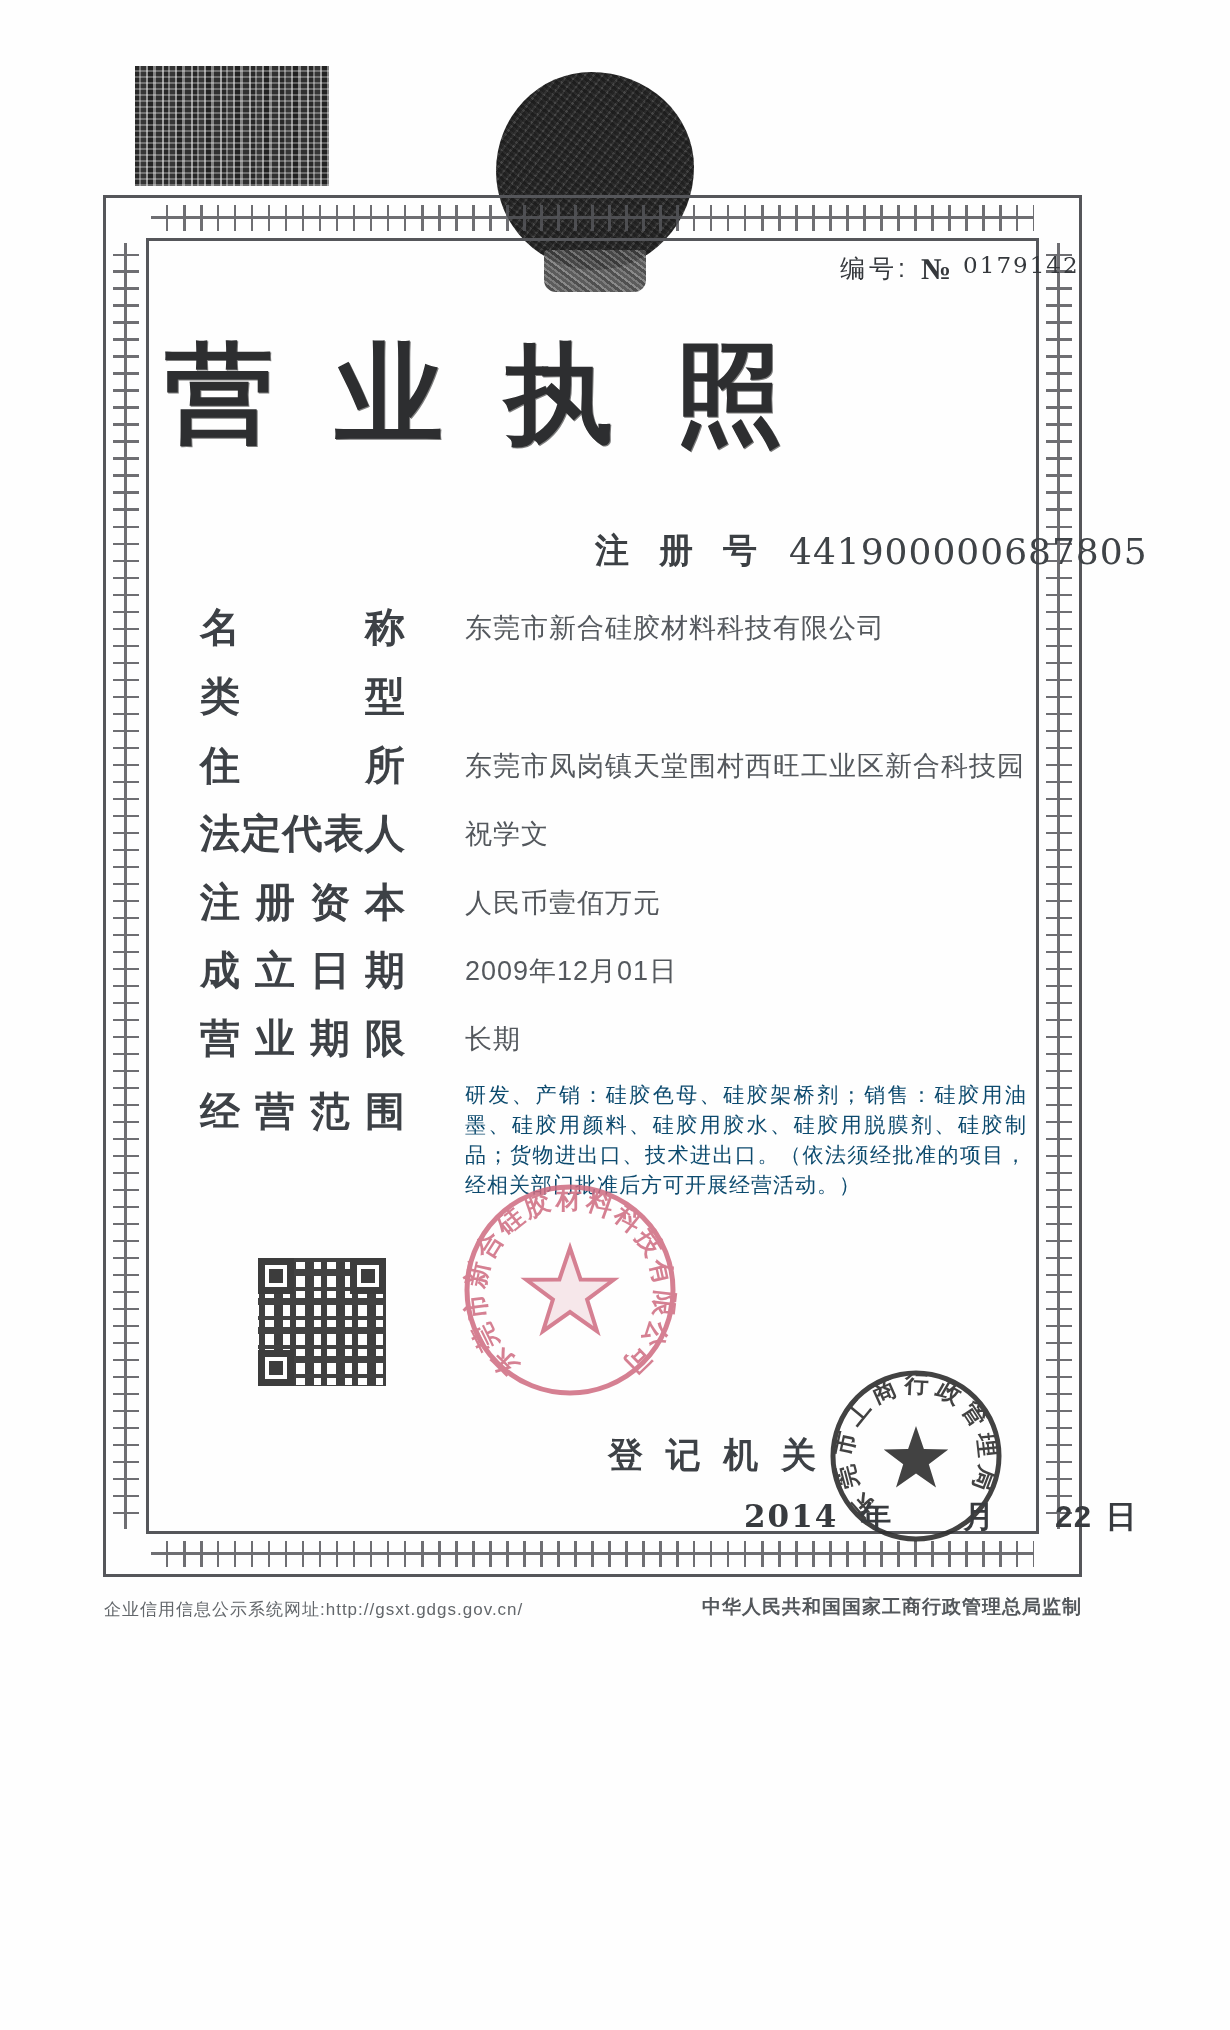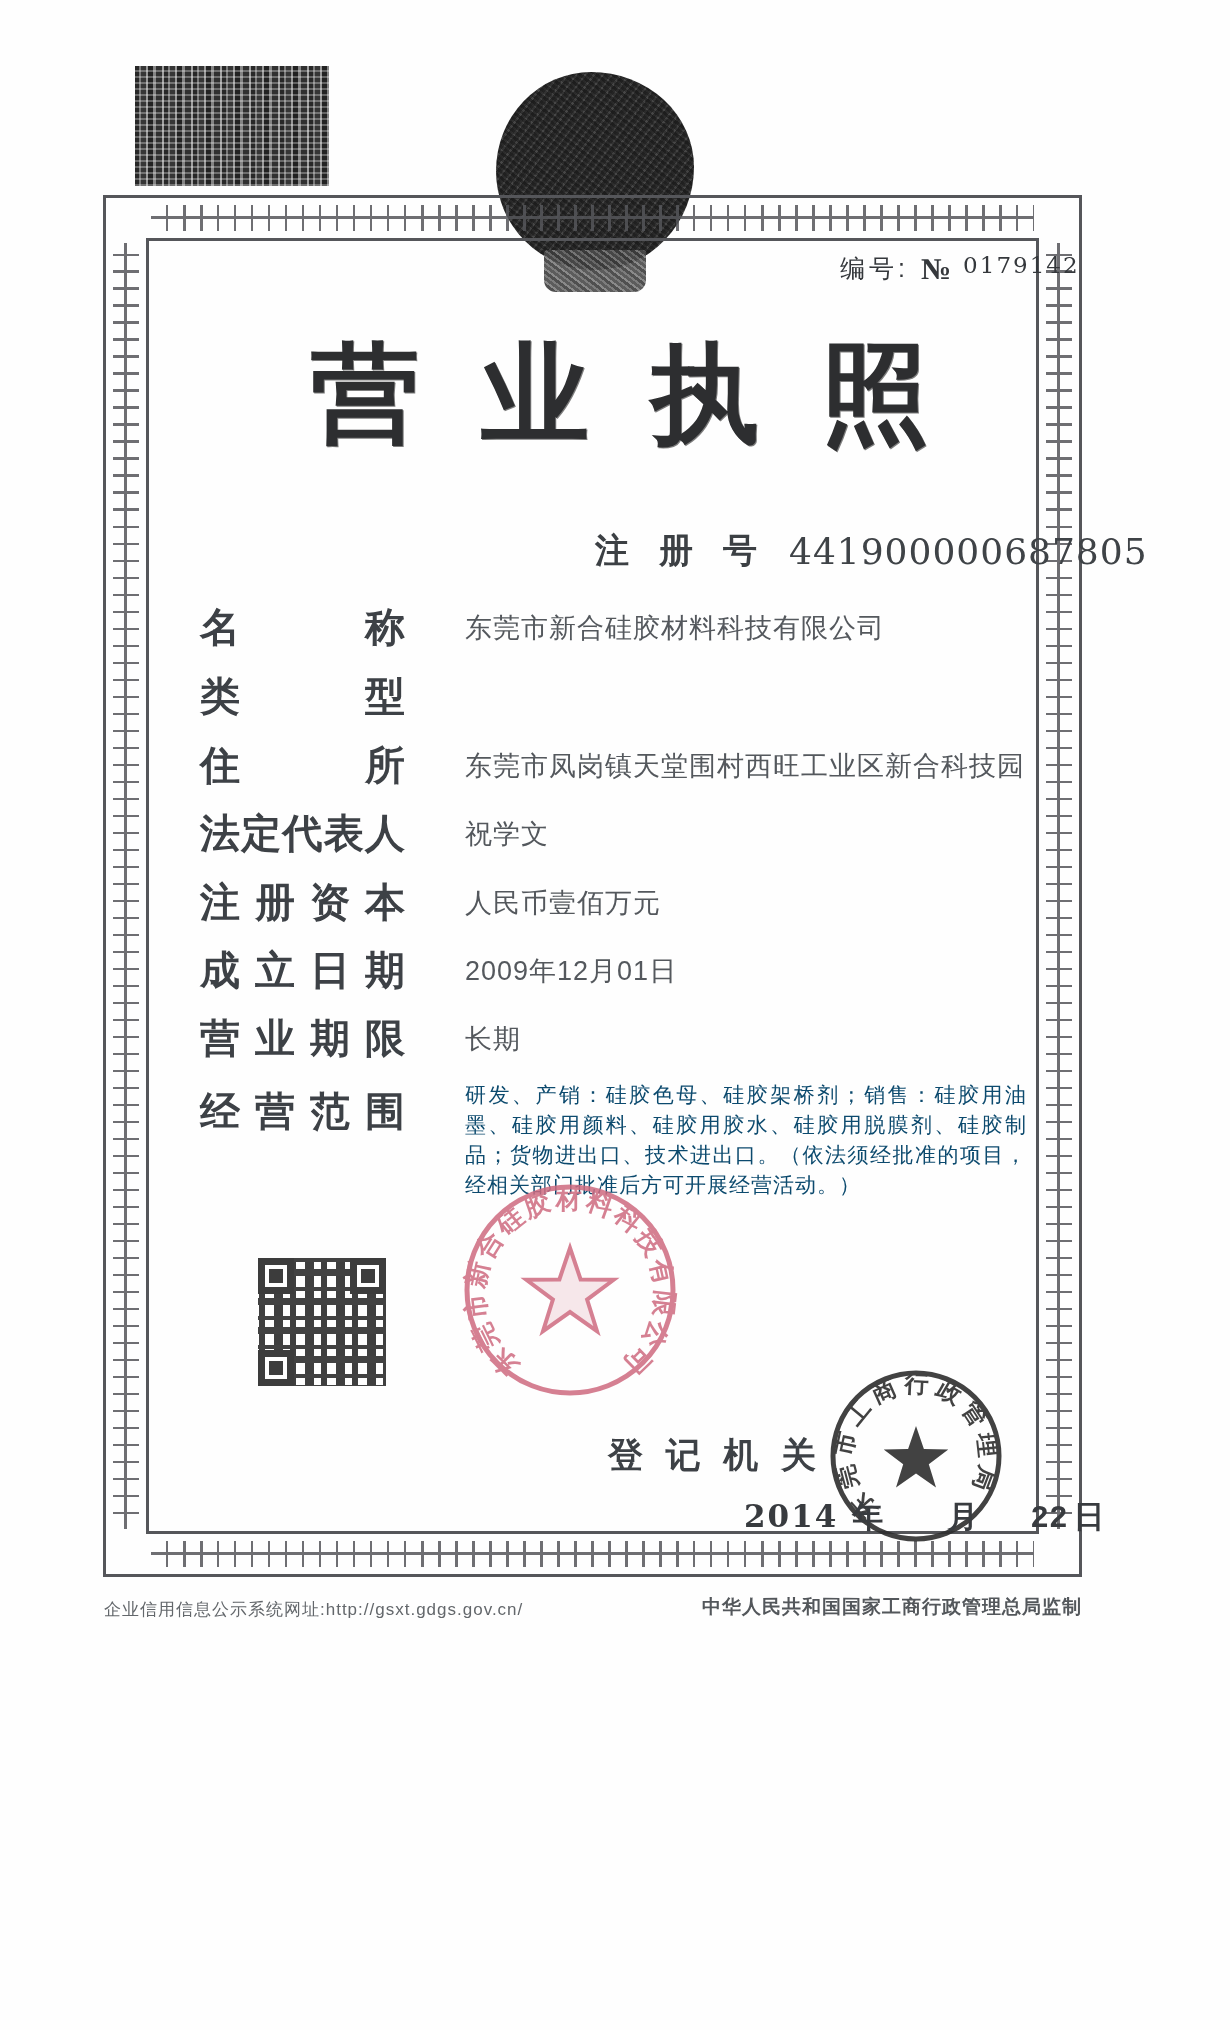--- a/index.html
+++ b/index.html
@@ -53,21 +53,21 @@
   .band-left { left:3px; } .band-right { right:3px; }
 
   
   .serial { position:absolute; left:840px; top:252px; display:flex; align-items:flex-start;
             gap:12px; color:#35383c; }
   .serial-label { font-size:25px; letter-spacing:4px; }
   .serial-mark  { font-size:30px; font-weight:bold; font-family:"Liberation Serif", serif; }
   .serial-num   { font-size:23px; font-family:"DejaVu Serif", serif; letter-spacing:2px; }
 
   .license-title {
-    position:absolute; left:103px; top:322px; width:888px; text-align:right;
+    position:absolute; left:103px; top:322px; width:888px; text-align:left;
     font-size:108px; font-weight:800; color:#2d2e30; letter-spacing:62px; text-indent:62px;
     text-shadow:1px 1px 0 rgba(70,70,70,.7);
   }
 
   .regno-row { position:absolute; left:595px; top:528px; display:flex; align-items:center; }
   .regno-label { width:162px; font-size:34px; color:#3c4044; font-weight:600; }
   .regno-value { margin-left:32px; font-size:36px; color:#3f4347;
                  font-family:"DejaVu Serif", serif; letter-spacing:1px; }
 
   .fields { position:absolute; left:200px; top:0; width:830px; }
@@ -94,21 +94,21 @@
   .finder.tl { left:6px; top:6px; } .finder.tr { right:6px; top:6px; } .finder.bl { left:6px; bottom:6px; }
 
   
   .company-seal { position:absolute; left:462px; top:1182px; width:216px; height:216px; opacity:.85; }
   .registrar-seal { position:absolute; left:828px; top:1368px; width:176px; height:176px; opacity:.9; }
 
   .registrar-row { position:absolute; left:608px; top:1432px; display:flex; align-items:center; }
   .registrar-label { width:208px; font-size:35px; font-weight:600; color:#3d4146; }
 
   .issue-date { position:absolute; left:744px; top:1496px; display:flex; align-items:baseline;
-                font-size:31px; color:#383b3f; font-weight:600; }
+                font-size:31px; color:#383b3f; font-weight:600;gap:8px; }
   .issue-date .y  { font-family:"DejaVu Serif", serif; letter-spacing:2px; margin-right:14px; }
   .issue-date .yu { margin-right:64px; }
   .issue-date .mu { margin-right:52px; }
   .issue-date .d  { font-family:Liberation Mono, monospace; margin-right:6px; }
 
   .footer-left  { position:absolute; left:104px;  top:1598px; font-size:17px; color:#63676b; letter-spacing:1px; }
   .footer-right { position:absolute; right:148px; top:1594px; font-size:19px; color:#53575b;
                   font-weight:600; letter-spacing:1px;margin-left:34px; }
 </style>
 </head>

